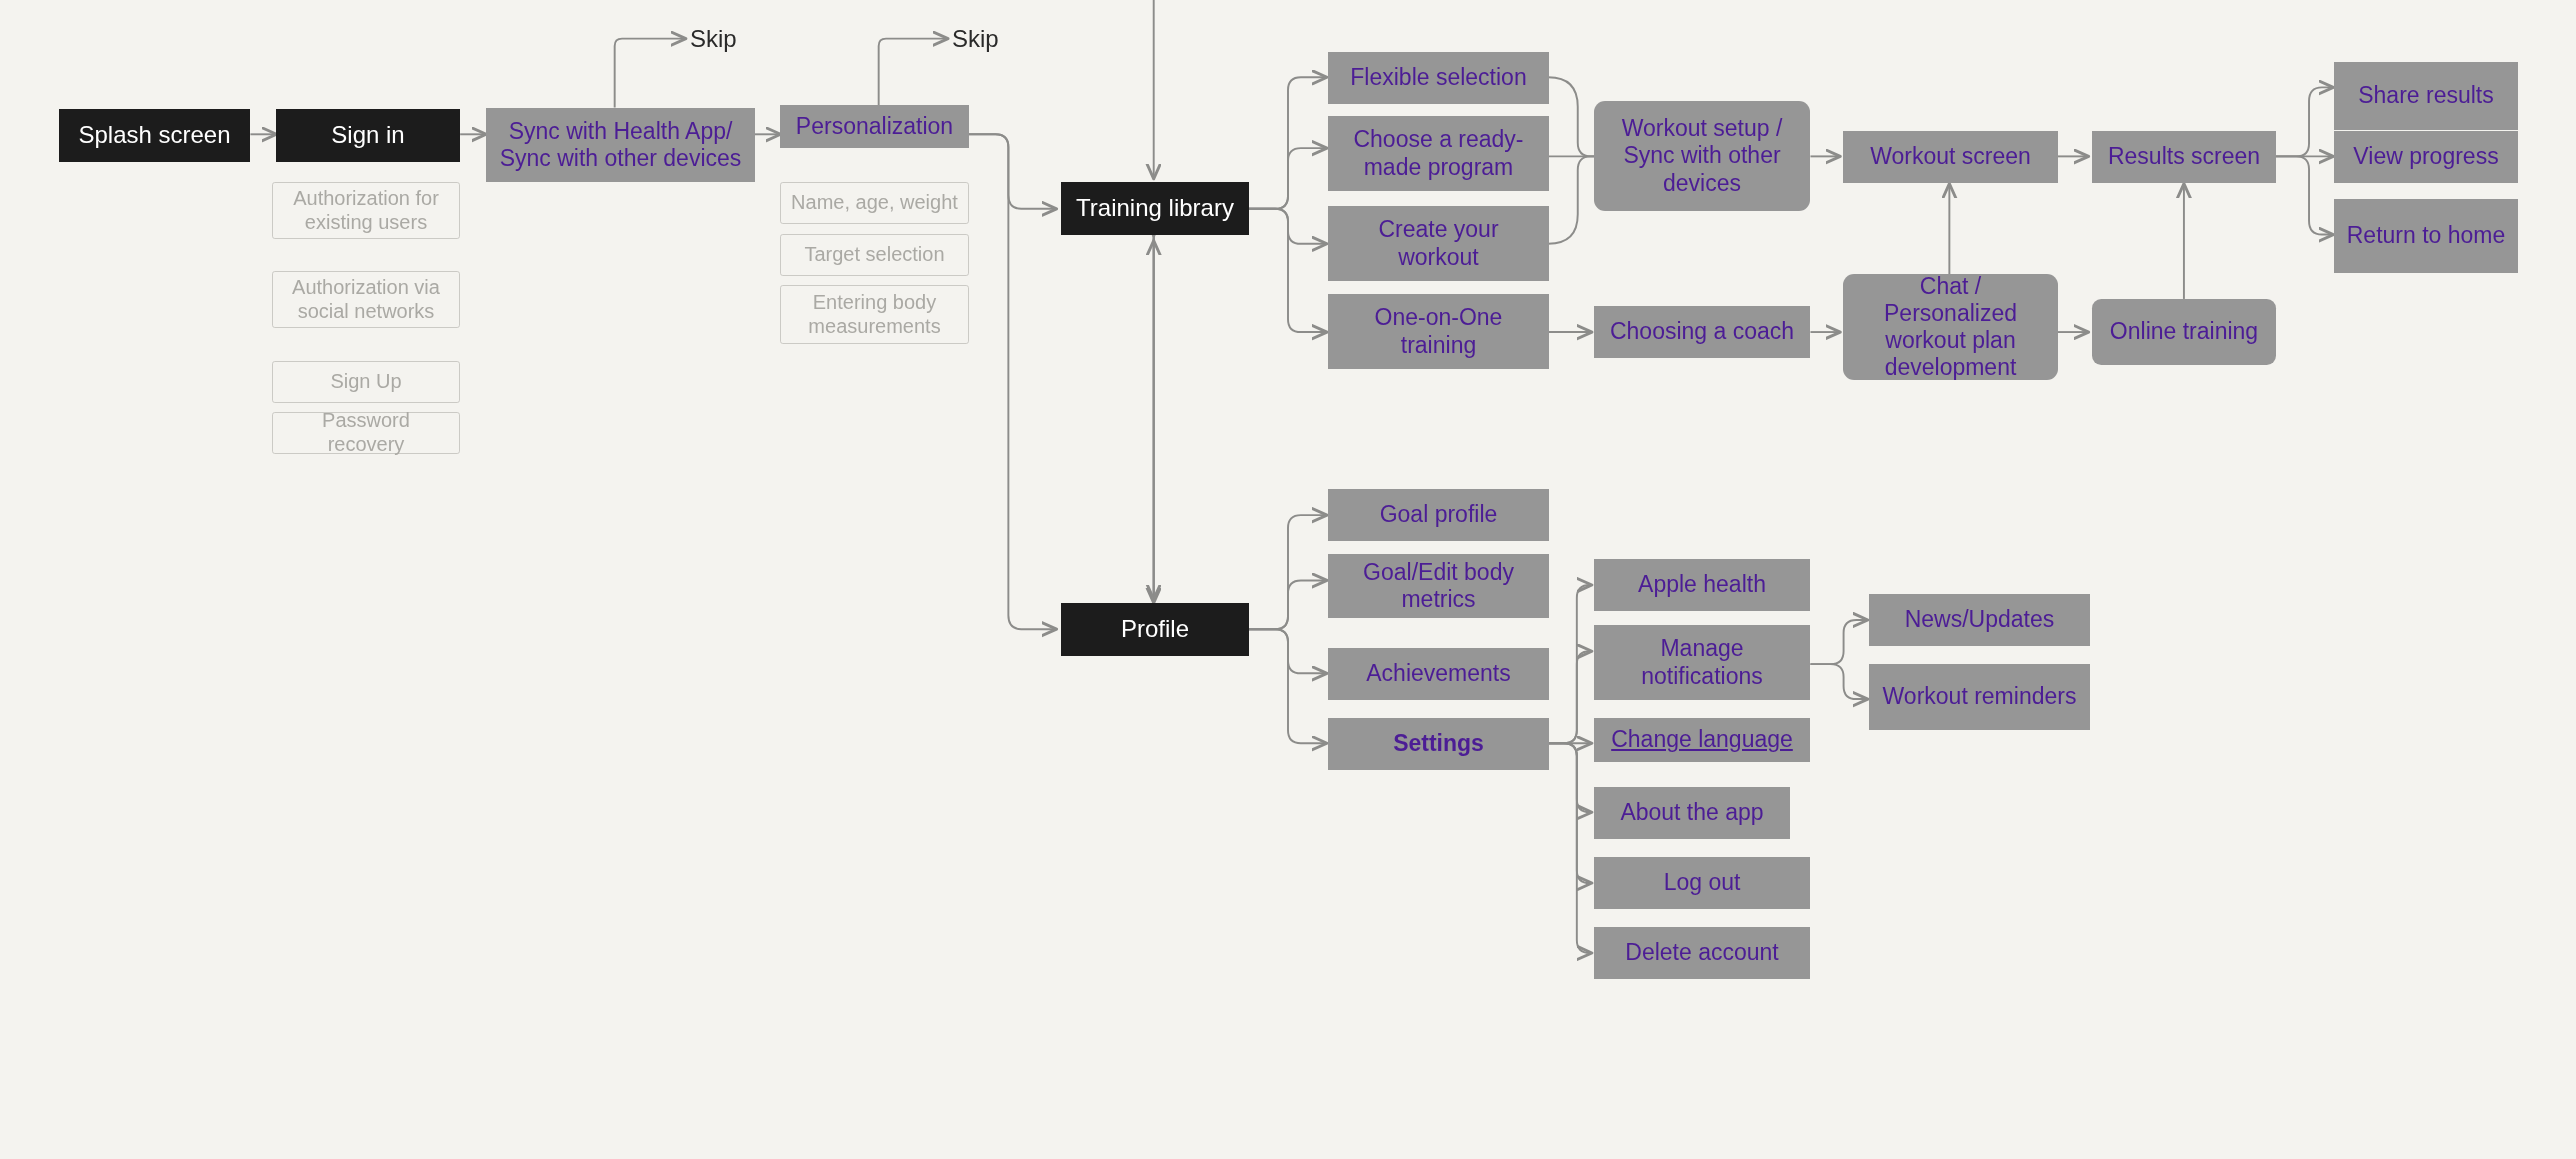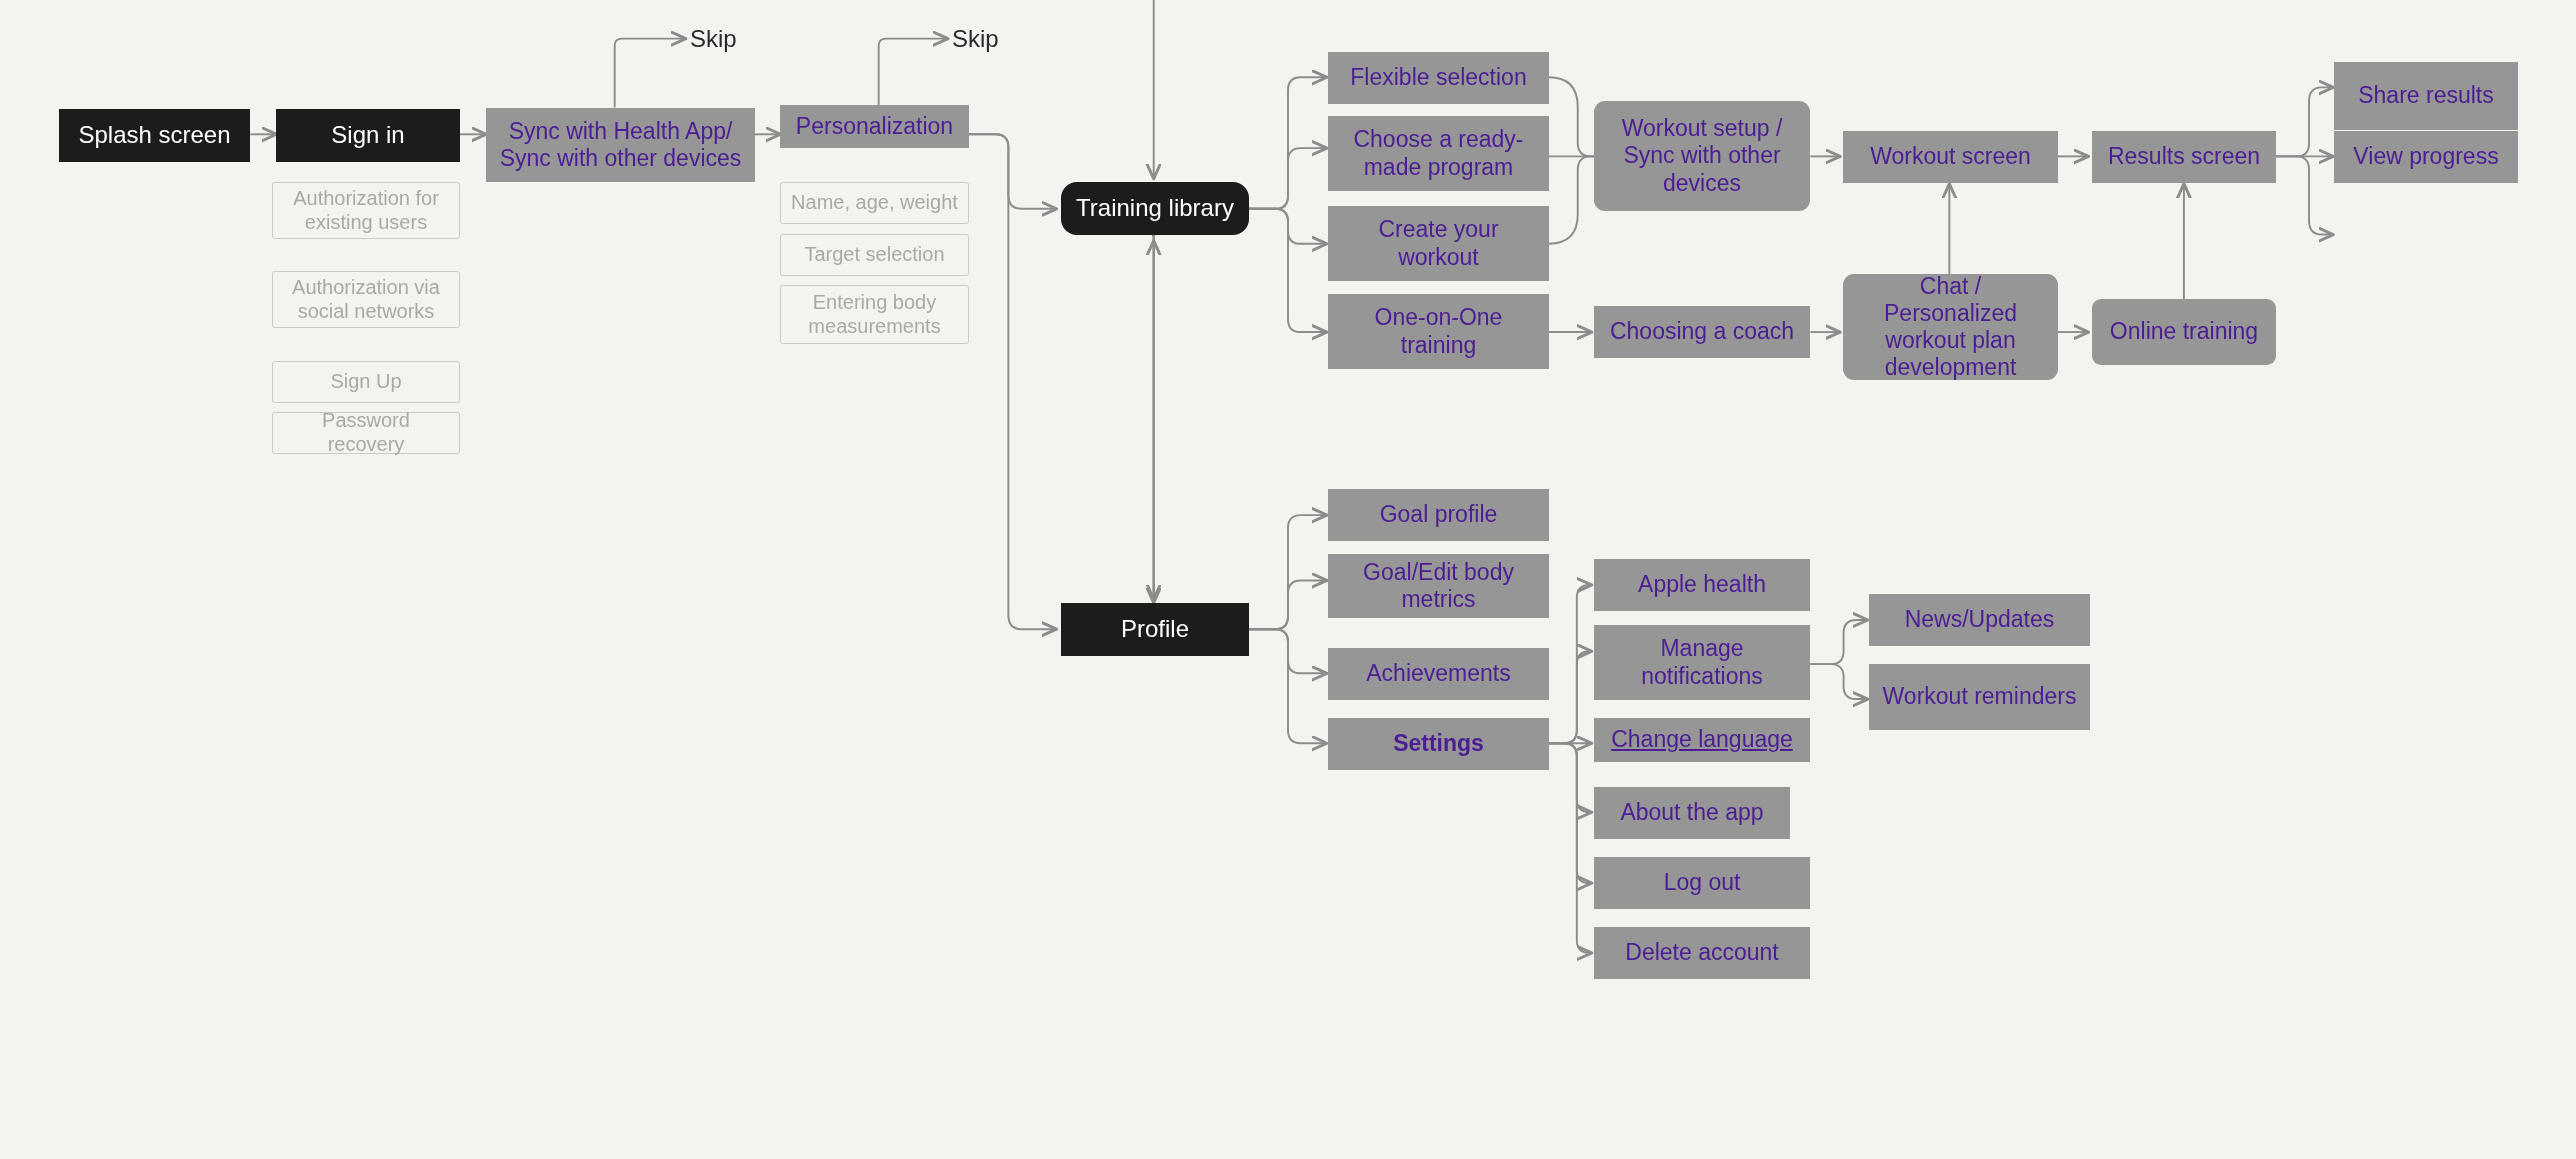--- a/index.html
+++ b/index.html
@@ -154,21 +154,21 @@
   <div class="node ghost" style="left:780px;top:182px;width:189px;height:42px;">
     <span>Name, age, weight</span>
   </div>
   <div class="node ghost" style="left:780px;top:234px;width:189px;height:42px;">
     <span>Target selection</span>
   </div>
   <div class="node ghost" style="left:780px;top:285px;width:189px;height:59px;">
     <span>Entering body measurements</span>
   </div>
 
-  <div class="node dark" style="left:1061px;top:182px;width:188px;height:53px;border-radius:16px;">
+  <div class="node dark" style="left:1061px;top:182px;width:188px;height:53px;">
     <span>Training library</span>
   </div>
 
   <div class="node gray" style="left:1328px;top:52px;width:221px;height:52px;">
     <span>Flexible selection</span>
   </div>
   <div class="node gray" style="left:1328px;top:116px;width:221px;height:75px;">
     <span>Choose a ready-made program</span>
   </div>
   <div class="node gray" style="left:1328px;top:206px;width:221px;height:75px;">
@@ -189,20 +189,23 @@
   <div class="node gray" style="left:2092px;top:131px;width:184px;height:52px;">
     <span>Results screen</span>
   </div>
 
   <div class="node gray" style="left:2334px;top:62px;width:184px;height:68px;">
     <span>Share results</span>
   </div>
   <div class="node gray" style="left:2334px;top:131px;width:184px;height:52px;">
     <span>View progress</span>
   </div>
+  <div class="node gray" style="left:2334px;top:199px;width:184px;height:74px;">
+    <span>Return to home</span>
+  </div>
 
   <div class="node gray" style="left:1594px;top:306px;width:216px;height:52px;">
     <span>Choosing a coach</span>
   </div>
 
   <div class="node gray rounded" style="left:1843px;top:274px;width:215px;height:106px;">
     <span>Chat / Personalized workout plan development</span>
   </div>
 
   <div class="node gray" style="left:2092px;top:299px;width:184px;height:66px;border-radius:9.2px;">

